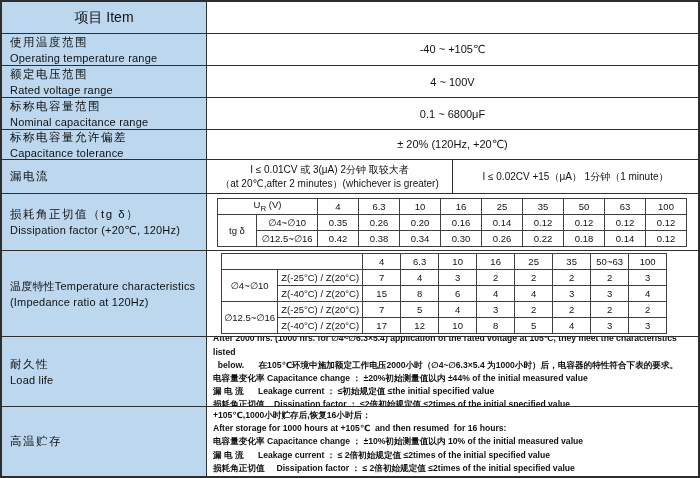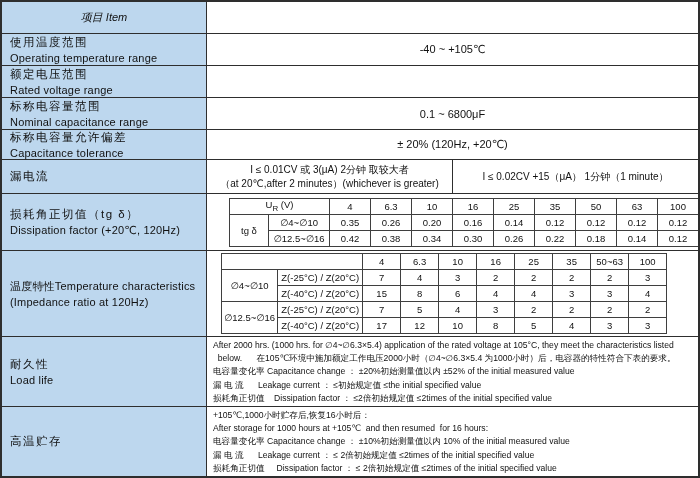--- a/index.html
+++ b/index.html
@@ -9,40 +9,40 @@
   .row{display:flex;border-top:1px solid var(--border,#2e2e2e);overflow:hidden;flex:0 0 auto;}
   .row:first-child{border-top:none;}
   .label{width:205px;flex:0 0 205px;background:var(--header_bg,#bdd7ee);
          border-right:1px solid var(--border,#2e2e2e);display:flex;flex-direction:column;
          justify-content:center;padding:2px 4px 2px 8px;box-sizing:border-box;gap:2px;}
   .label .cn{font-size:11.5px;letter-spacing:1.5px;}
   .label .en{font-size:11px;letter-spacing:0.2px;}
   .hdr{height:31px;}
   .hdr .label{align-items:center;padding:0;letter-spacing:0;}
   .hdr .val{background:var(--header_bg,#bdd7ee);margin-top:44px;}
-  .hdr .htxt{font-size:11px;font-style:italic;}
+  .hdr .htxt{font-size:14px;}
   .val{flex:1;display:flex;align-items:center;justify-content:center;font-size:11px;}
   .leak-cell{display:flex;flex-direction:column;align-items:center;justify-content:center;
              font-size:10px;line-height:14px;}
   .leak-left{flex:0 0 245px;border-right:1px solid var(--border,#2e2e2e);}
   .leak-right{flex:1;}
   .val-left{justify-content:flex-start;}
   table.inner{border-collapse:collapse;font-size:9.5px;background:#fff;}
   table.inner td{border:1px solid #3f3f3f;text-align:center;padding:0 2px;height:15px;}
-  .diss-tbl{margin-left:22px;}
+  .diss-tbl{margin-left:10px;}
   .diss-tbl td.v{min-width:36px;}
   .diss-tbl td.sz{min-width:56px;}
   .diss-tbl td.tg{min-width:34px;}
   .temp-tbl{margin-left:14px;}
   .temp-tbl td.v{min-width:33px;}
   .temp-tbl td.sz{min-width:48px;}
   .temp-tbl td.ratio{min-width:80px;margin-left:29px;}
   .textblock{flex:1;padding:3px 4px 2px 6px;display:flex;flex-direction:column;
              justify-content:center;overflow:hidden;}
-  .textblock .line{font-size:8.6px;line-height:13.2px;white-space:pre-wrap;}
+  .textblock .line{font-size:8.6px;line-height:13.2px;white-space:pre-wrap;font-weight:bold;}
 </style>
 </head>
 <body>
 
 <div class="tbl">
 
   <div class="row hdr">
     <div class="label">
       <span class="htxt">项目  Item</span>
     </div>
@@ -57,20 +57,21 @@
       <span class="en">Operating temperature range</span>
     </div>
     <div class="val">-40 ~ +105℃</div>
   </div>
 
   <div class="row" style="height:31px">
     <div class="label">
       <span class="cn">额定电压范围</span>
       <span class="en">Rated voltage range</span>
     </div>
+    <div class="val">4 ~ 100V</div>
   </div>
 
   <div class="row" style="height:31px">
     <div class="label">
       <span class="cn">标称电容量范围</span>
       <span class="en">Nominal  capacitance range</span>
     </div>
     <div class="val">0.1 ~ 6800μF</div>
   </div>
 
@@ -216,21 +217,21 @@
   </div>
 
   <div class="row" style="height:69px">
     <div class="label">
       <span class="cn">耐久性</span>
       <span class="en">Load life</span>
     </div>
     <div class="textblock">
       <div class="line">After 2000 hrs. (1000 hrs. for ∅4~∅6.3×5.4) application of the rated voltage at 105°C, they meet the characteristics listed</div>
       <div class="line">  below.      在105℃环境中施加额定工作电压2000小时（∅4~∅6.3×5.4 为1000小时）后，电容器的特性符合下表的要求。</div>
-      <div class="line">电容量变化率 Capacitance change ： ±20%初始测量值以内 ±52% of the initial measured value</div>
+      <div class="line">电容量变化率 Capacitance change ： ±20%初始测量值以内 ±44% of the initial measured value</div>
       <div class="line">漏 电 流      Leakage current ： ≤初始规定值 ≤the initial specified value</div>
       <div class="line">损耗角正切值    Dissipation factor ： ≤2倍初始规定值 ≤2times of the initial specified value</div>
     </div>
   </div>
 
   <div class="row" style="flex:1 1 auto">
     <div class="label">
       <span class="cn">高温贮存</span>
     </div>
     <div class="textblock">

